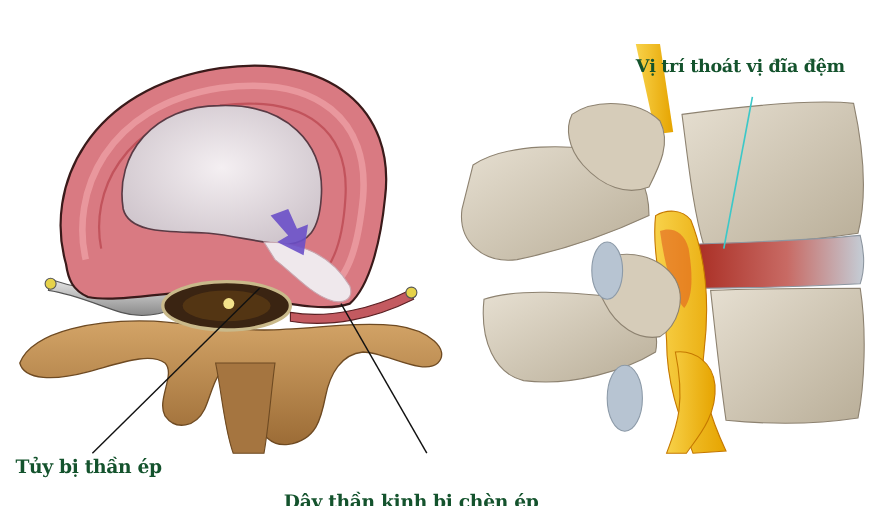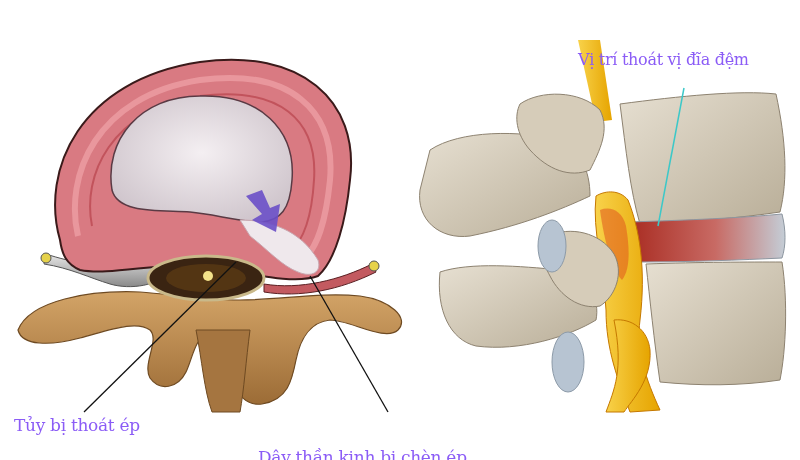--- a/index.html
+++ b/index.html
@@ -1,17 +1,17 @@
 <!DOCTYPE html>
 <html><head>
 <meta charset="utf-8">
 <style>
   html,body{margin:0;padding:0;background:#ffffff;}
   body{width:800px;height:460px;position:relative;overflow:hidden;font-family:"DejaVu Serif",serif;}
-  .lbl{position:absolute;font-family:"DejaVu Serif",serif;font-weight:normal;color:#8b5cf6;white-space:nowrap;letter-spacing:-0.3px;}
+  .lbl{position:absolute;font-family:"DejaVu Serif",serif;font-weight:bold;color:#14532d;white-space:nowrap;letter-spacing:-0.3px;}
   #lbl-spinal{left:14px;top:415px;font-size:17px;}
   #lbl-nerve{left:258px;top:415px;font-size:17px;margin-top:32px;}
   #lbl-herniation{left:578px;top:50px;font-size:16px;}
   svg{position:absolute;left:0;top:0;}
 </style>
 </head>
 <body>
 
 <svg width="800" height="460" viewBox="0 0 800 460">
   <defs>
@@ -97,15 +97,15 @@
 
     <ellipse cx="552" cy="246" rx="14" ry="26" fill="#b7c4d2" stroke="#8c9aa8"></ellipse>
     <ellipse cx="568" cy="362" rx="16" ry="30" fill="#b7c4d2" stroke="#8c9aa8"></ellipse>
 
     <path fill="url(#nerveGrad)" stroke="#c57800" stroke-width="1" d="M614,320 C632,318 648,330 650,350 C652,380 632,400 624,412 L606,412 C614,390 624,370 614,320 Z"></path>
 
     <line x1="684" y1="88" x2="658" y2="226" stroke="#3cc8c8" stroke-width="1.5"></line>
   </g>
 </svg>
 
-<div class="lbl" id="lbl-spinal">Tủy bị thoát ép</div>
+<div class="lbl" id="lbl-spinal">Tủy bị thần ép</div>
 <div class="lbl" id="lbl-nerve">Dây thần kinh bị chèn ép</div>
 <div class="lbl" id="lbl-herniation">Vị trí thoát vị đĩa đệm</div>
 
 </body></html>

